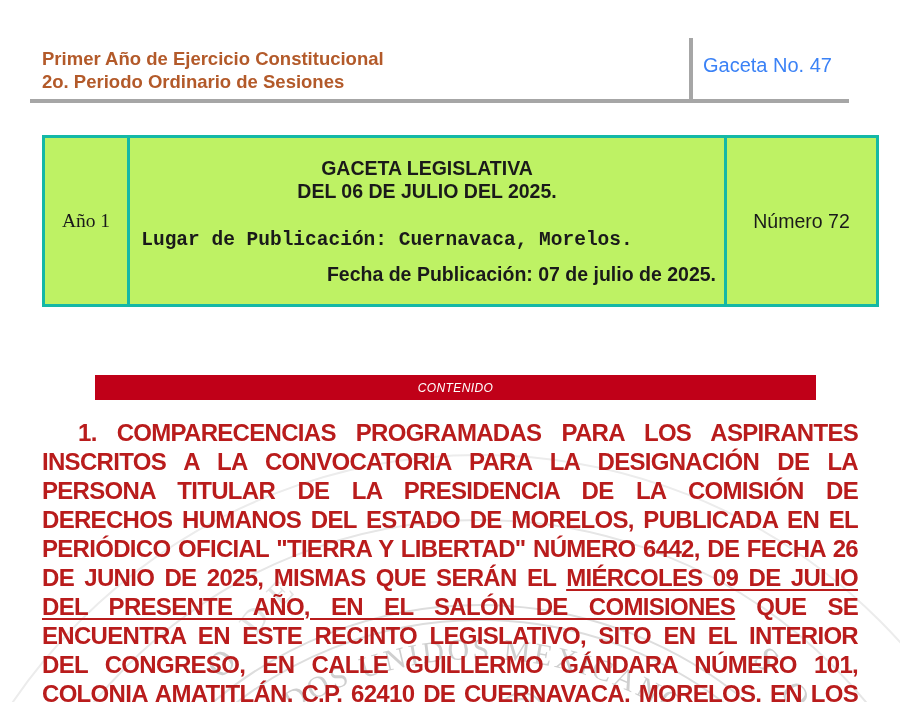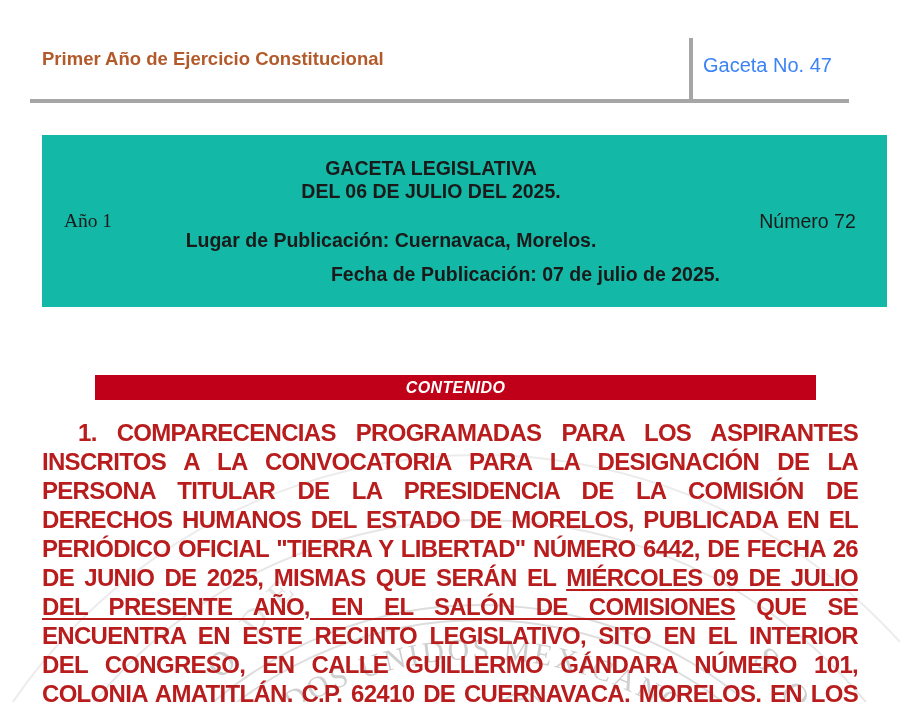--- a/index.html
+++ b/index.html
@@ -21,37 +21,37 @@
     font-size:20px;color:#3b82f6;font-weight:normal;
   }
   .hdr-rule{position:absolute;left:30px;top:99px;width:819px;height:4px;background:#a6a6a6;}
 
   
   .info-table{
     position:absolute;left:42px;top:135px;width:813px;height:172px;
     border-collapse:collapse;table-layout:fixed;
   }
   .info-table td{
-    border:5px solid #14b8a6;vertical-align:middle;background:#14b8a6;
+    border:3px solid #14b8a6;vertical-align:middle;background:#bef264;
     font-size:19.5px;color:#1a1a1a;
   }
   .td-year{width:80px;text-align:center;font-family:Liberation Serif, serif;}
   .td-center{width:586px;font-weight:bold;padding:8px 4px 8px 4px;vertical-align:top;}
   .td-number{width:147px;text-align:center;}
   .tc-line{text-align:center;line-height:23px;}
-  .tc-place{text-align:center;margin-top:26px;padding-right:80px;line-height:23px;}
+  .tc-place{text-align:center;margin-top:26px;padding-right:80px;line-height:23px;font-family:Liberation Mono, monospace;}
   .tc-date{text-align:right;margin-top:11px;padding-right:4px;line-height:23px;}
 
   
   .banner{
     position:absolute;left:95px;top:375px;width:721px;height:25px;
     background:#c00018;display:flex;align-items:center;justify-content:center;
   }
   .banner span{
-    color:#ffffff;font-weight:bold;font-style:italic;font-size:16px;letter-spacing:.4px;
+    color:#ffffff;font-weight:normal;font-style:italic;font-size:12px;letter-spacing:.4px;
   }
 
   
   .body-par{
     position:absolute;left:42px;top:418px;width:816px;margin:0;
     font-size:24px;font-weight:bold;line-height:29px;letter-spacing:-0.7px;
     text-align:justify;text-indent:36px;color:#b91c1c;word-spacing:1px;
   }
   .u{text-decoration:underline;text-decoration-thickness:2px;text-underline-offset:3px;}
 
@@ -83,20 +83,21 @@
       <text x="281" y="608" transform="rotate(-46 281 608)" fill="#e4e4e4">E</text>
       <text x="752" y="660" transform="rotate(46 752 660)">S</text>
       <text x="779" y="692" transform="rotate(53 779 692)">O</text>
     </g>
   </svg>
 
   <div class="content-layer">
 
     <div class="hdr-left">
       <div>Primer Año de Ejercicio Constitucional</div>
+      <div>2o. Periodo Ordinario de Sesiones</div>
     </div>
     <div class="hdr-vline"></div>
     <div class="hdr-right">Gaceta No. 47</div>
     <div class="hdr-rule"></div>
 
     <table class="info-table">
       <tbody>
         <tr>
           <td class="td-year">Año 1</td>
           <td class="td-center">

